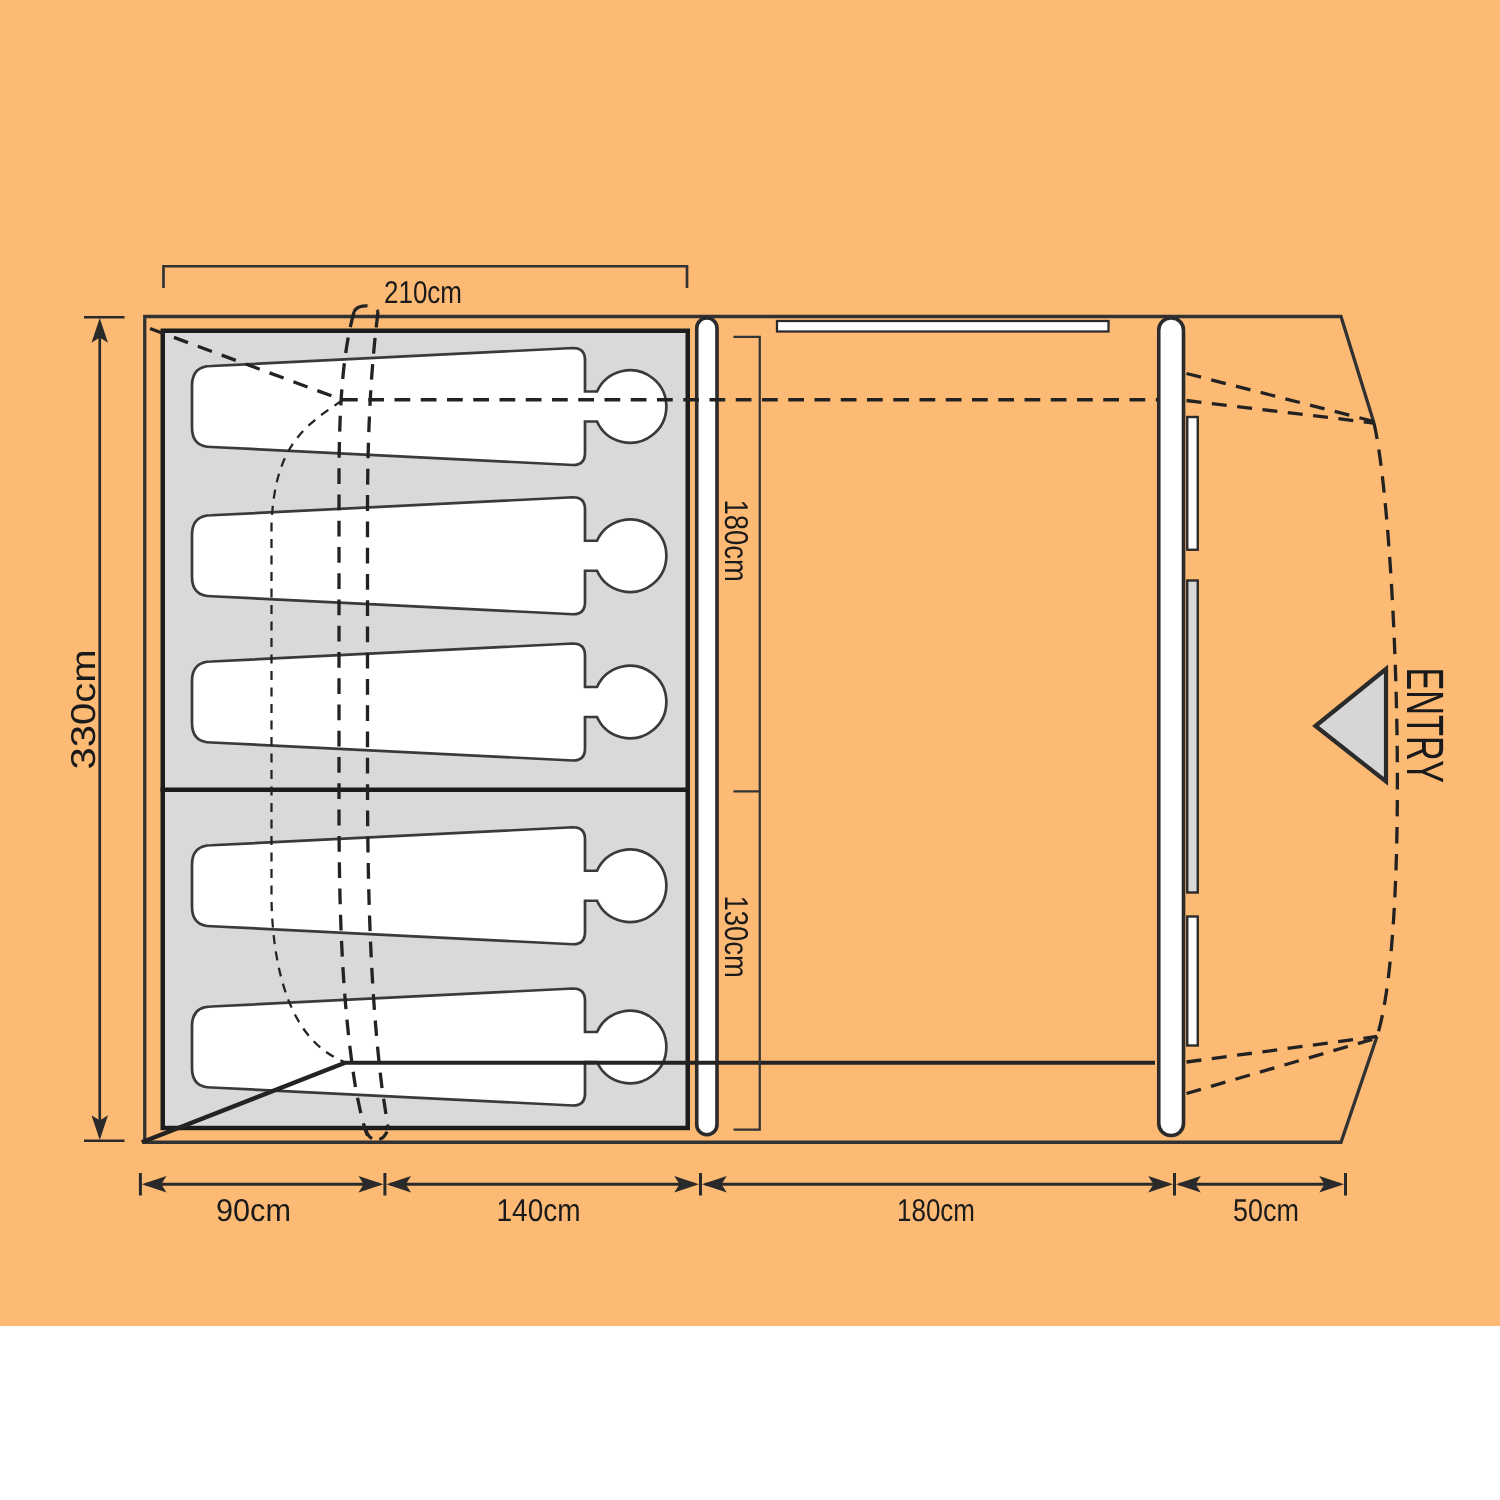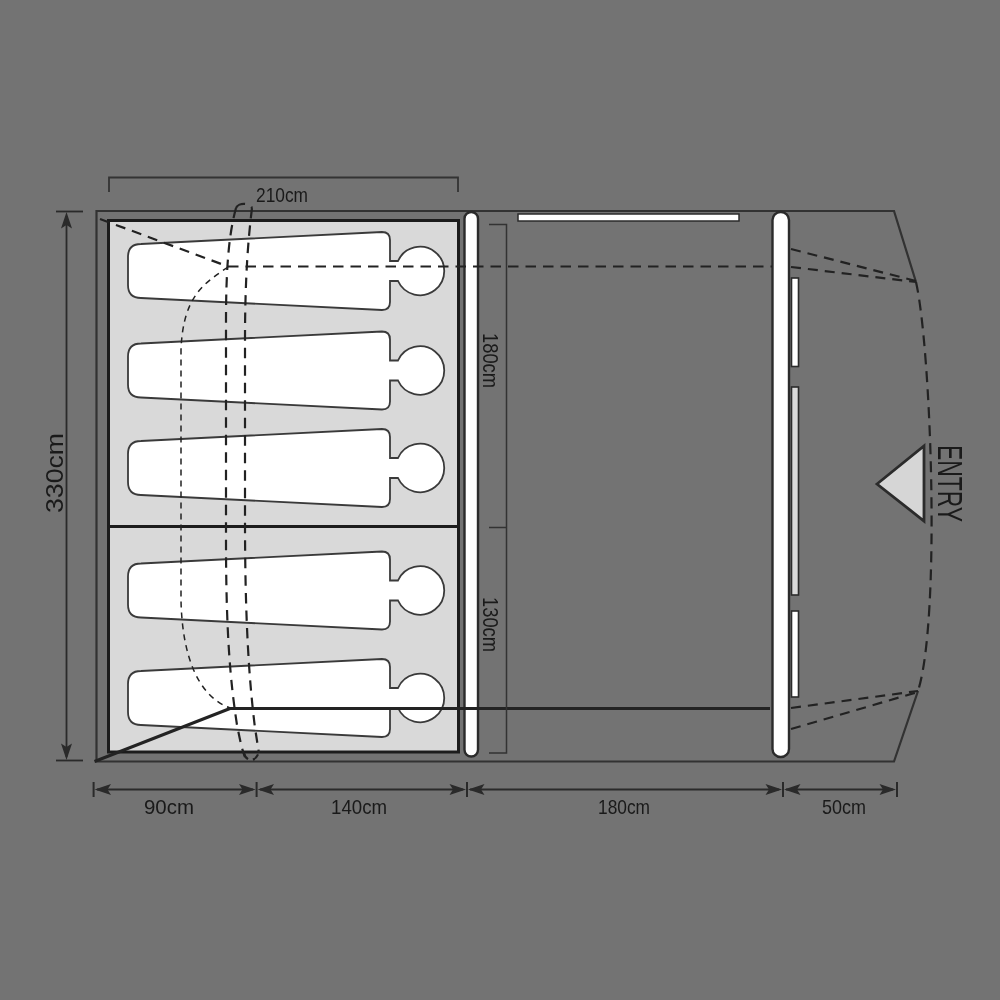--- a/index.html
+++ b/index.html
@@ -1,16 +1,16 @@
 <!DOCTYPE html>
 <html><head>
 <meta charset="utf-8">
 <style>
   html,body{margin:0;padding:0;background:#ffffff;}
-  #page{position:relative;width:1000px;height:1000px;background:#737373;overflow:hidden;}
+  #page{position:relative;width:1000px;height:884px;background:#fdba74;overflow:hidden;}
   svg{position:absolute;left:0;top:0;}
   text{font-family:"Liberation Sans", sans-serif;fill:#1a1a1a;}
 </style>
 </head>
 <body>
 
 <div id="page">
 <svg width="1000" height="1000" viewBox="0 0 1000 1000">
   <defs>
 

